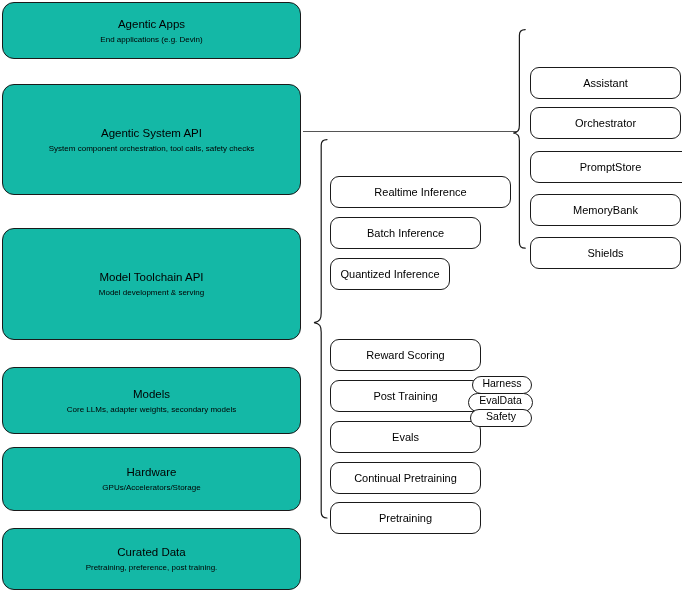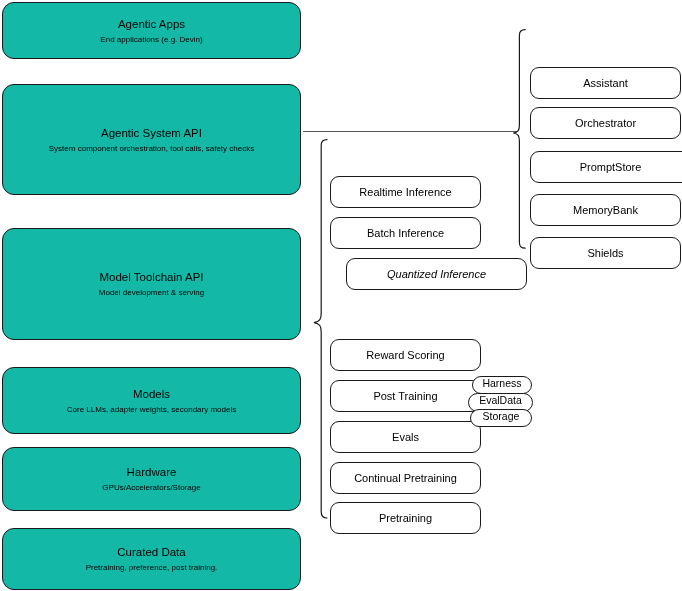--- a/index.html
+++ b/index.html
@@ -141,27 +141,27 @@
   <div class="pill" style="left:530px;top:204px;width:151px;height:32px;">
     <span>Shields</span>
   </div>
 
   <div class="brace" style="left:302px;top:138px;width:26px;height:382px;">
     <svg width="26" height="382" viewBox="0 0 26 382" fill="none" stroke="#1a1a1a" stroke-width="1.2" stroke-linecap="round">
       <path d="M25 1.6 C20.4 1.6 19.2 3.6 19.2 7.2 L19.2 175 C19.2 181 18 183.6 12 184.6 C18 185.6 19.2 188.2 19.2 194.2 L19.2 374 C19.2 377.6 20.4 380 25 380"></path>
     </svg>
   </div>
 
-  <div class="pill" style="left:330px;top:143px;width:151px;height:32px;">
+  <div class="pill" style="left:330px;top:143px;width:181px;height:32px;">
     <span>Realtime Inference</span>
   </div>
   <div class="pill" style="left:330px;top:184px;width:151px;height:32px;">
     <span>Batch Inference</span>
   </div>
-  <div class="pill" style="left:346px;top:225px;width:181px;height:32px;font-style:italic;">
+  <div class="pill" style="left:330px;top:225px;width:120px;height:32px;">
     <span>Quantized Inference</span>
   </div>
   <div class="pill" style="left:330px;top:306px;width:151px;height:32px;text-align:right;">
     <span>Reward Scoring</span>
   </div>
   <div class="pill" style="left:330px;top:347px;width:151px;height:32px;">
     <span>Post Training</span>
   </div>
   <div class="pill" style="left:330px;top:388px;width:151px;height:32px;">
     <span>Evals</span>
@@ -173,16 +173,16 @@
     <span>Pretraining</span>
   </div>
 
   <div class="subpill" style="left:472px;top:376px;width:60px;height:18px;">
     <span>Harness</span>
   </div>
   <div class="subpill" style="left:468px;top:393px;width:65px;height:19px;">
     <span>EvalData</span>
   </div>
   <div class="subpill" style="left:470px;top:409px;width:62px;height:18px;">
-    <span>Storage</span>
+    <span>Safety</span>
   </div>
 
 </div>
 
 </body></html>

